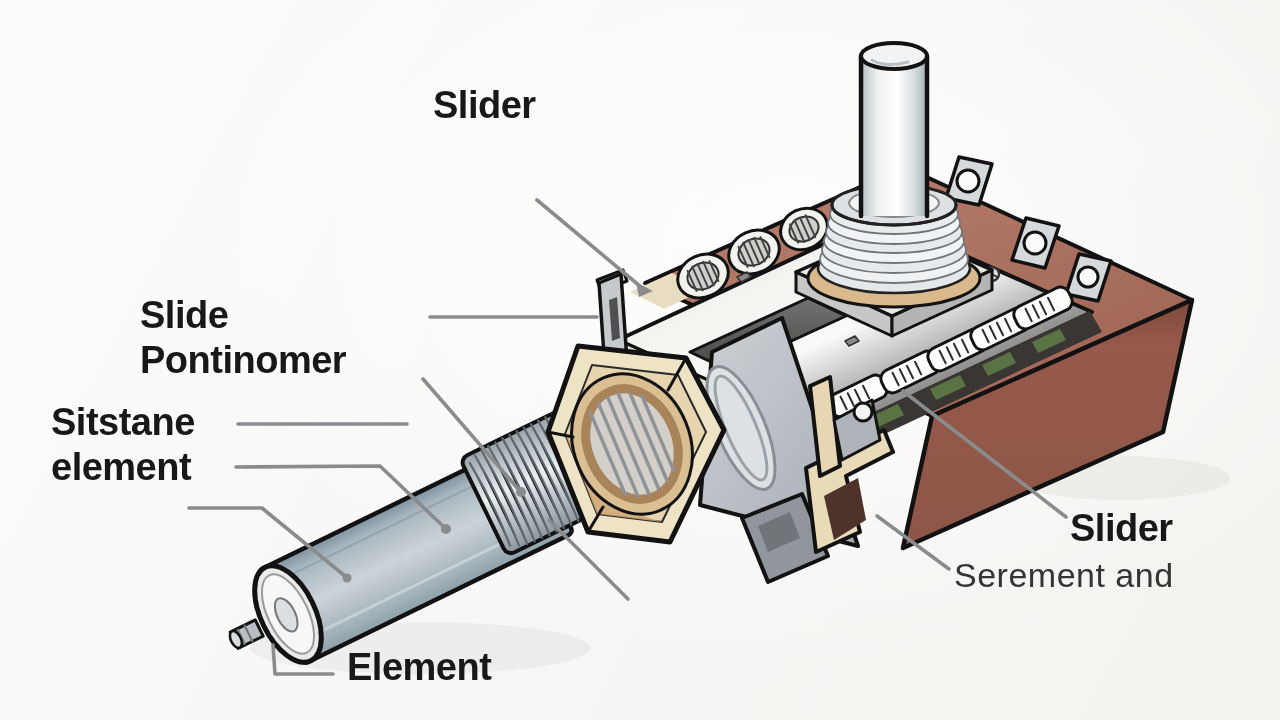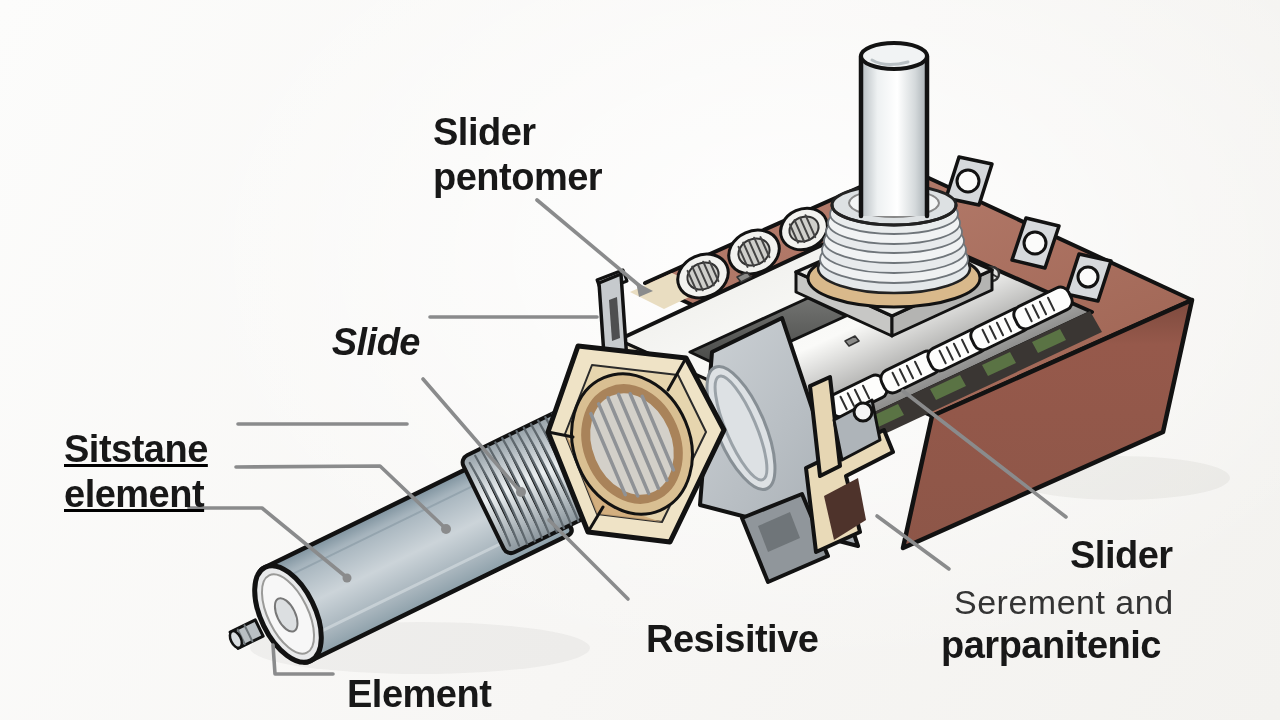--- a/index.html
+++ b/index.html
@@ -4,26 +4,26 @@
 <style>
   html,body{margin:0;padding:0;background:#e9e9e9;}
   .stage{
     position:relative;width:1280px;height:720px;overflow:hidden;
     background:
       radial-gradient(ellipse 900px 600px at 62% 35%, rgba(255,255,255,.9), rgba(255,255,255,0) 70%),
       linear-gradient(118deg,#fcfcfb 0%,#f7f6f4 55%,#f3f2ef 100%);
     font-family:"Liberation Sans","DejaVu Sans",sans-serif;
   }
   svg{position:absolute;left:0;top:0;}
-  .label{position:absolute;white-space:nowrap;margin-top:27px;}
+  .label{position:absolute;white-space:nowrap;}
   .label .ln{display:block;}
   .b{font-weight:700;color:#181818;font-size:38px;line-height:45px;letter-spacing:-.5px;}
   .lt{font-weight:400;color:#343434;font-size:37px;line-height:45px;letter-spacing:.5px;}
   .sm{font-size:34px;line-height:42px;}
-  .ra{text-align:right;font-style:italic;}
+  .ra{}
 </style>
 </head>
 <body>
 
 <div class="stage">
 
 <svg width="1280" height="720" viewBox="0 0 1280 720">
   <defs>
     <linearGradient id="gTop" x1="0" y1="0" x2="1" y2="1">
       <stop offset="0" stop-color="#b98171"></stop>
@@ -344,42 +344,40 @@
       <path d="M273,645 L275,674 L333,674"></path>
       <path d="M549,520 L628,599"></path>
       <path d="M903,391 L1066,517"></path>
       <path d="M877,516 L949,569"></path>
     </g>
   </g>
 </svg>
 
 <div class="label" style="left:433px;top:83px;">
   <span class="ln b">Slider</span>
-  <span class="ln b">pentomer</span>
 </div>
 
 <div class="label ra" style="left:140px;top:293px;width:280px;">
   <span class="ln b">Slide</span>
-</div>
-
-<div class="label" style="left:64px;top:400px;text-decoration:underline;">
+  <span class="ln b">Pontinomer</span>
+</div>
+
+<div class="label" style="left:51px;top:400px;">
   <span class="ln b">Sitstane</span>
   <span class="ln b">element</span>
 </div>
 
 <div class="label" style="left:347px;top:645px;">
   <span class="ln b">Element</span>
 </div>
 
 <div class="label" style="left:646px;top:590px;">
-  <span class="ln b">Resisitive</span>
 </div>
 
 <div class="label" style="left:1070px;top:506px;">
   <span class="ln b">Slider</span>
 </div>
 
 <div class="label" style="left:941px;top:554px;">
   <span class="ln lt sm" style="padding-left:13px;">Serement and</span>
-  <span class="ln b">parpanitenic</span>
 </div>
 
 </div>
 
 </body></html>

